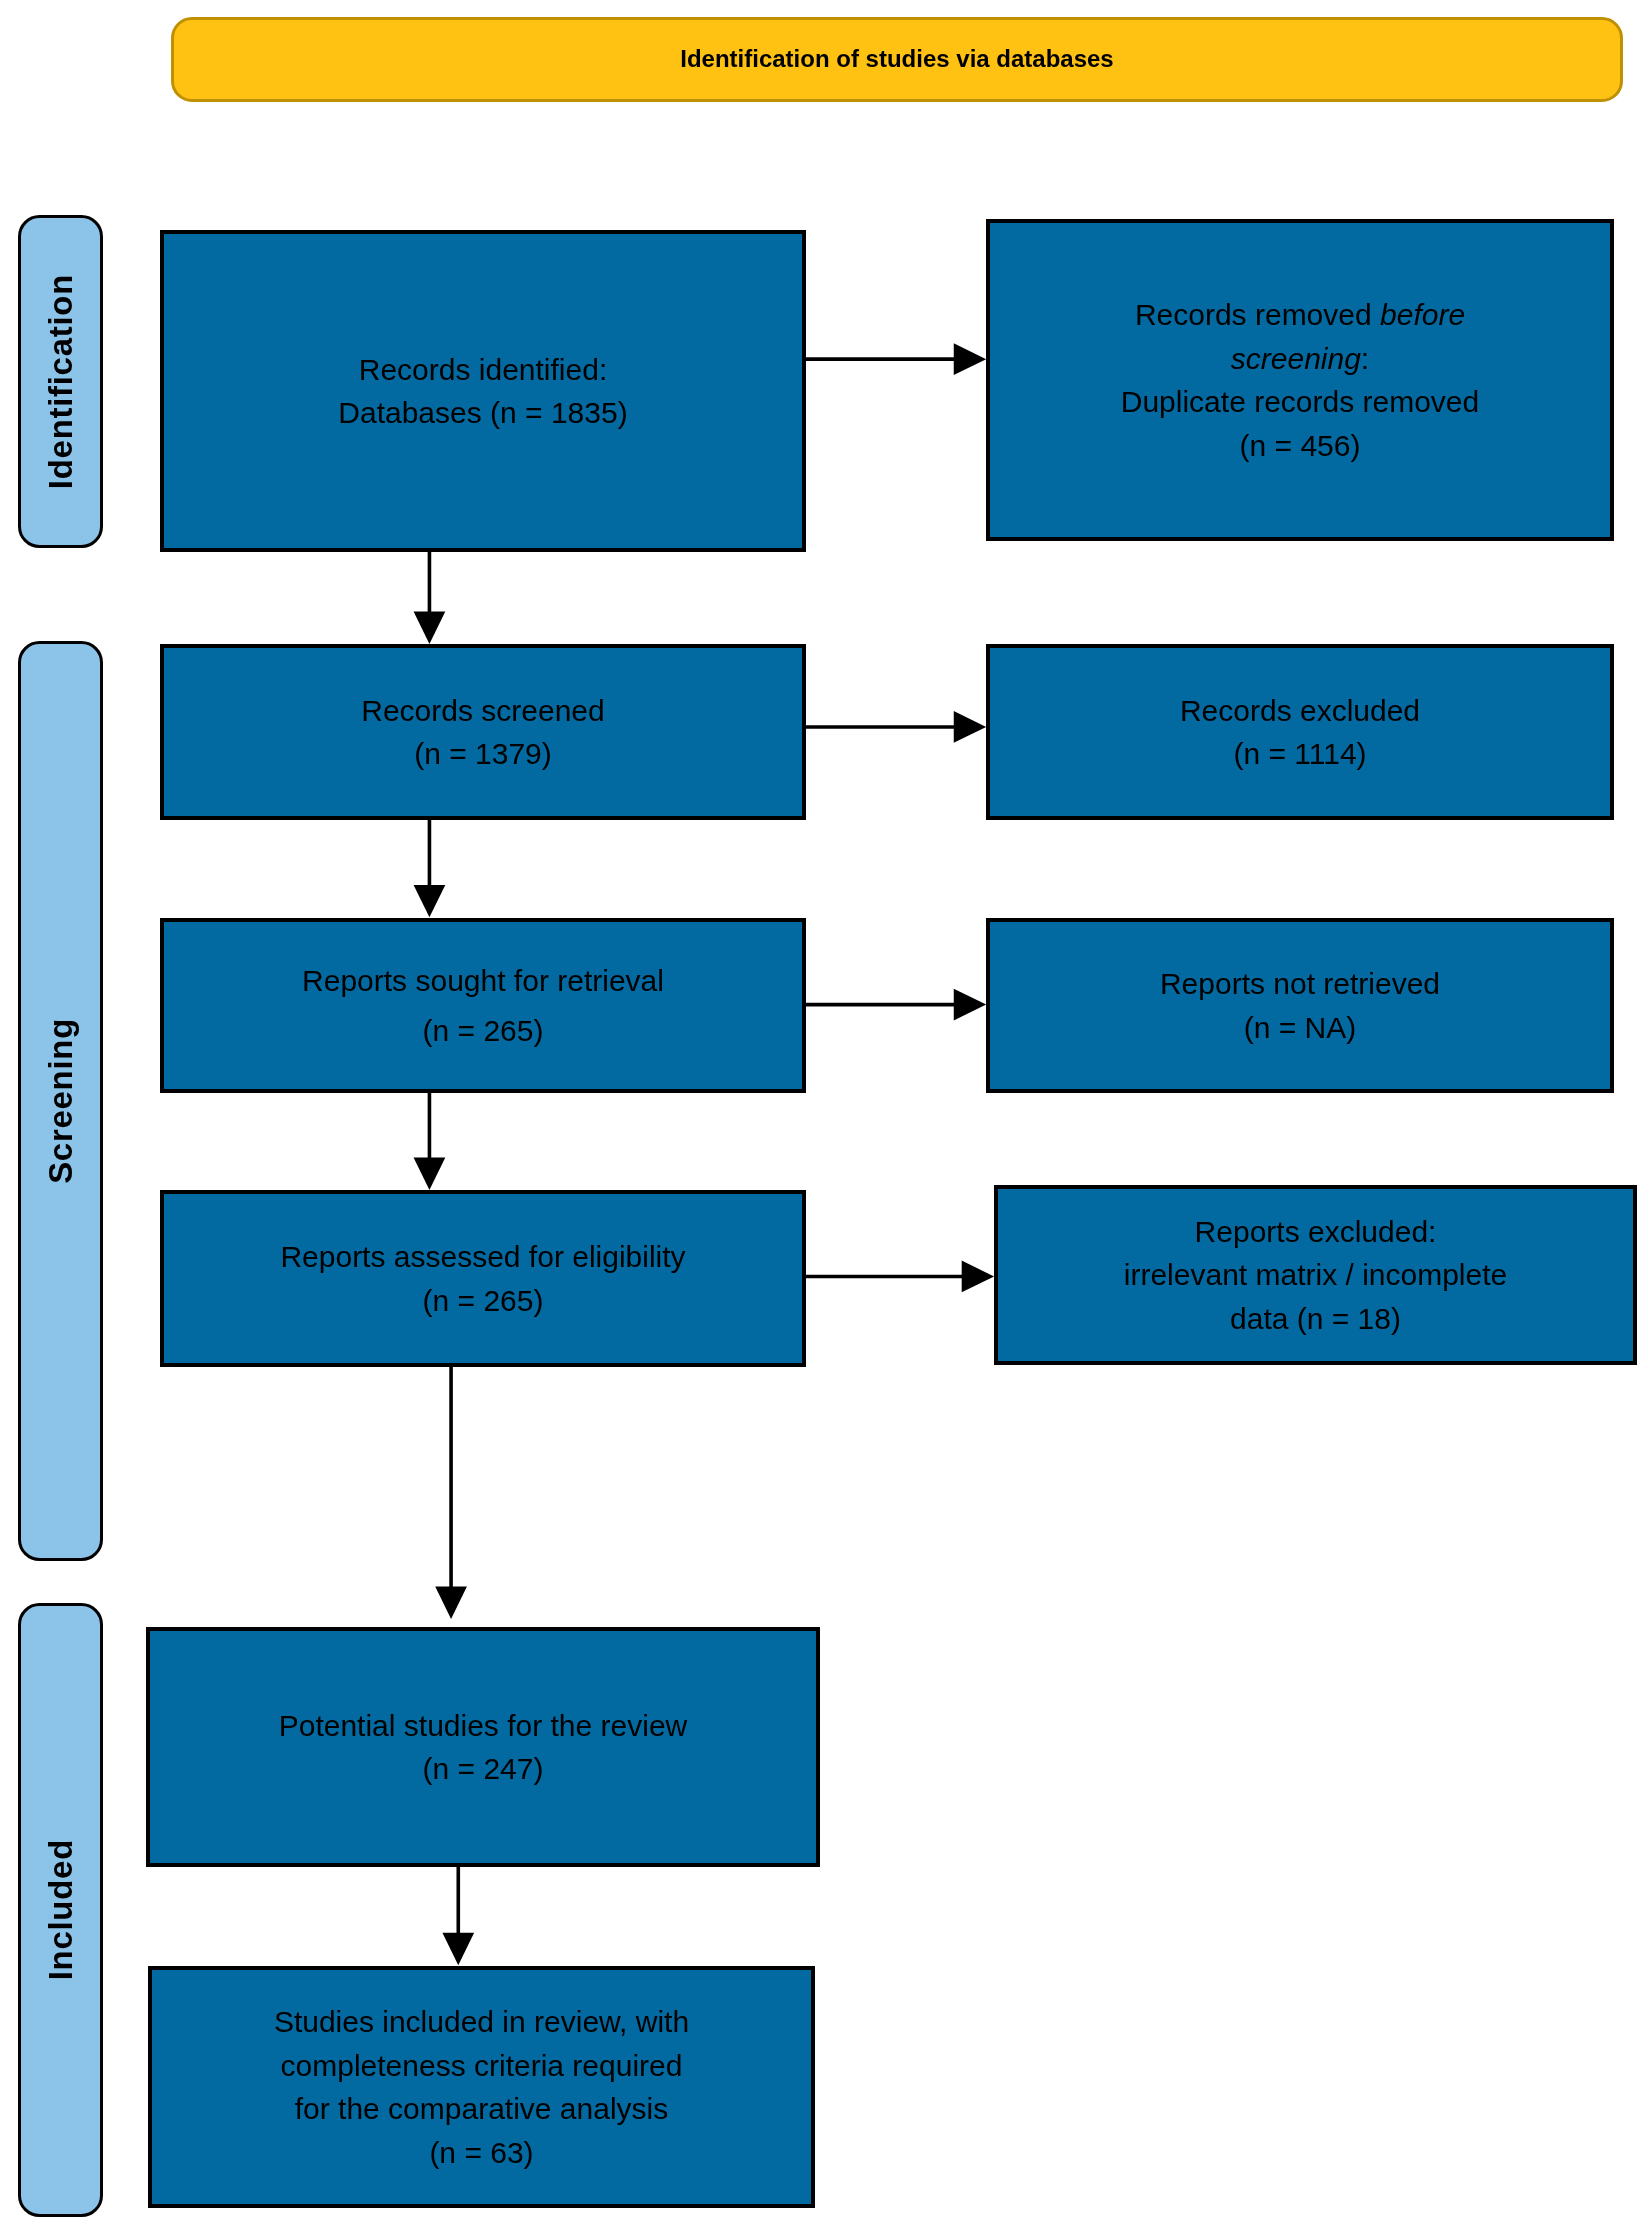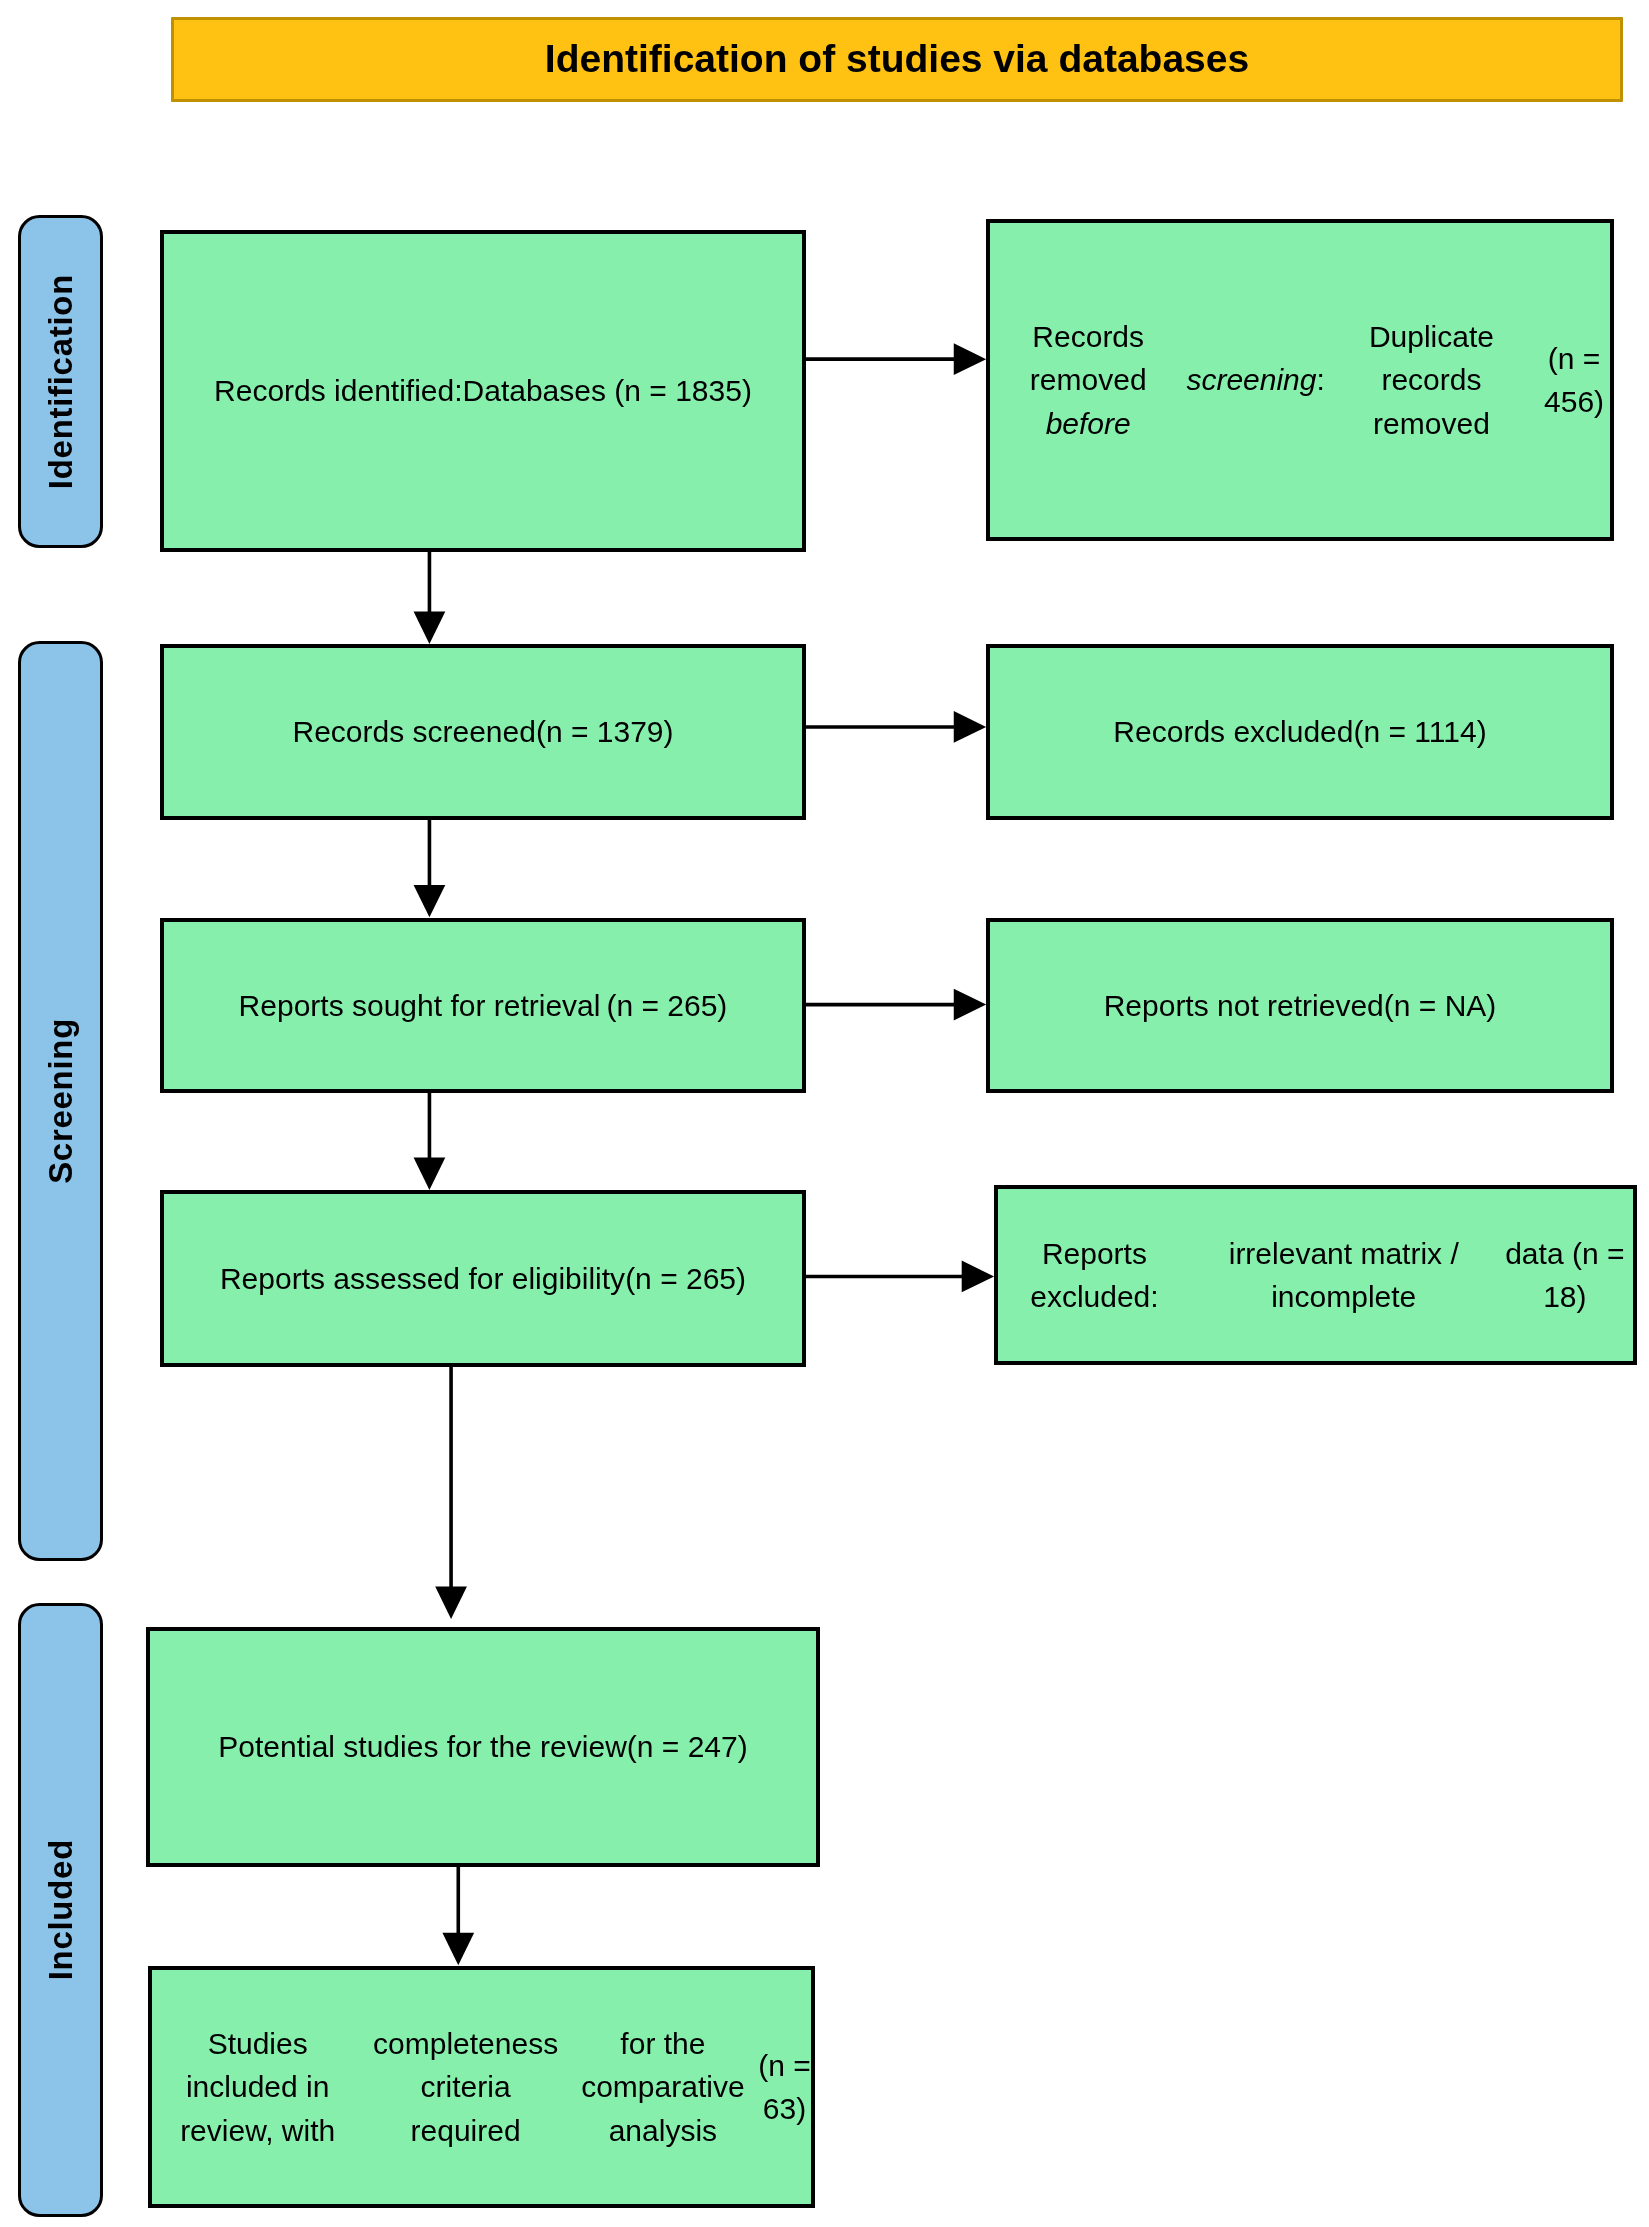--- a/index.html
+++ b/index.html
@@ -11,24 +11,24 @@
     font-family: "Liberation Sans", "DejaVu Sans", sans-serif;
     color: var(--ink, #000);
   }
 
   
   .banner {
     position: absolute;
     left: 171px; top: 16.6px; width: 1452px; height: 85px;
     background: var(--banner-bg, #FFC112);
     border: 3.6px solid var(--banner-border, #BF9000);
-    border-radius: 1px;
+    border-radius: 21px;
     box-sizing: border-box;
     display: flex; align-items: center; justify-content: center;
-    font-size: 39px; font-weight: bold;
+    font-size: 24px; font-weight: bold;
   }
 
   
   .stage {
     position: absolute;
     background: var(--stage-bg, #8CC3E8);
     border: 3.6px solid var(--ink, #000);
     border-radius: 21.6px;
     box-sizing: border-box;
     display: flex; align-items: center; justify-content: center;
@@ -40,24 +40,24 @@
     letter-spacing: 0.7px;
     white-space: nowrap;
   }
   .s-identification { left: 18px; top: 215px;  width: 85px; height: 333px;  }
   .s-screening      { left: 18px; top: 641px;  width: 85px; height: 920px; }
   .s-included       { left: 18px; top: 1603px; width: 85px; height: 614px;  }
 
   
   .flowbox {
     position: absolute;
-    background: #86efac;
+    background: #0369a1;
     border: 4.3px solid var(--ink, #000);
     box-sizing: border-box;
-    display: flex; flex-direction: row;
+    display: flex; flex-direction: column;
     align-items: center; justify-content: center;
     text-align: center;
     font-size: 30px; line-height: 1.45;
   }
   .it { font-style: italic; }
 
   .b-l1 { left: 160px;  top: 230px;  width: 646px; height: 322px; }
   .b-r1 { left: 986px; top: 219px;  width: 628px; height: 322px; }
   .b-l2 { left: 160px;  top: 644px;  width: 646px; height: 176px; }
   .b-r2 { left: 986px; top: 644px;  width: 628px; height: 176px; }

